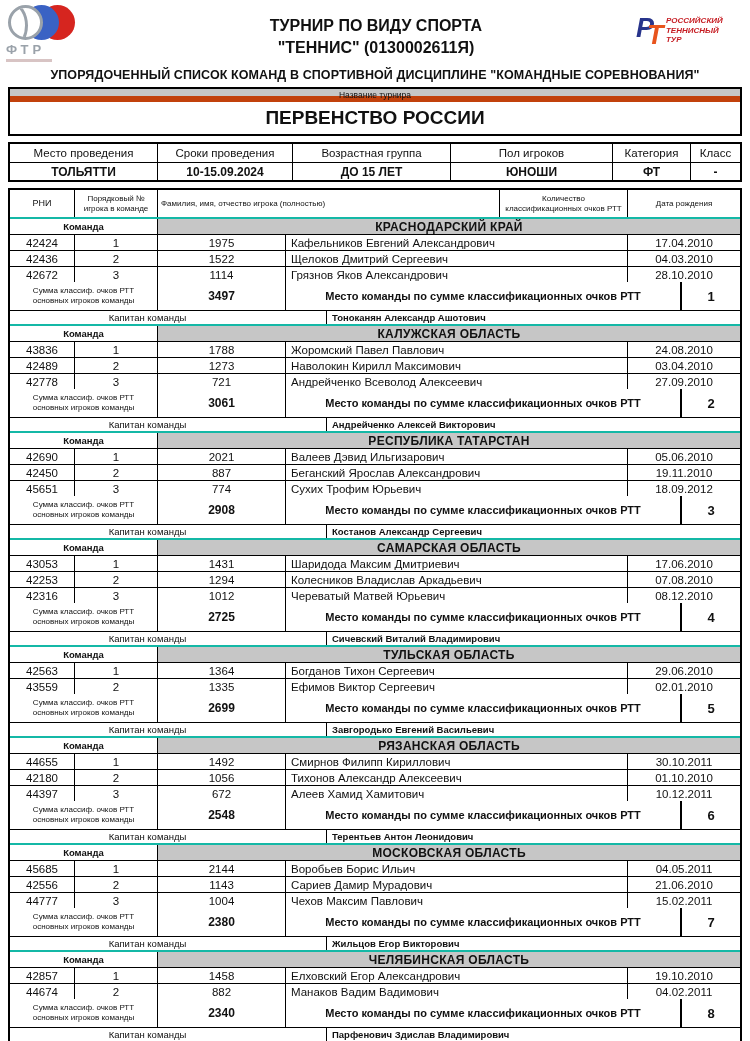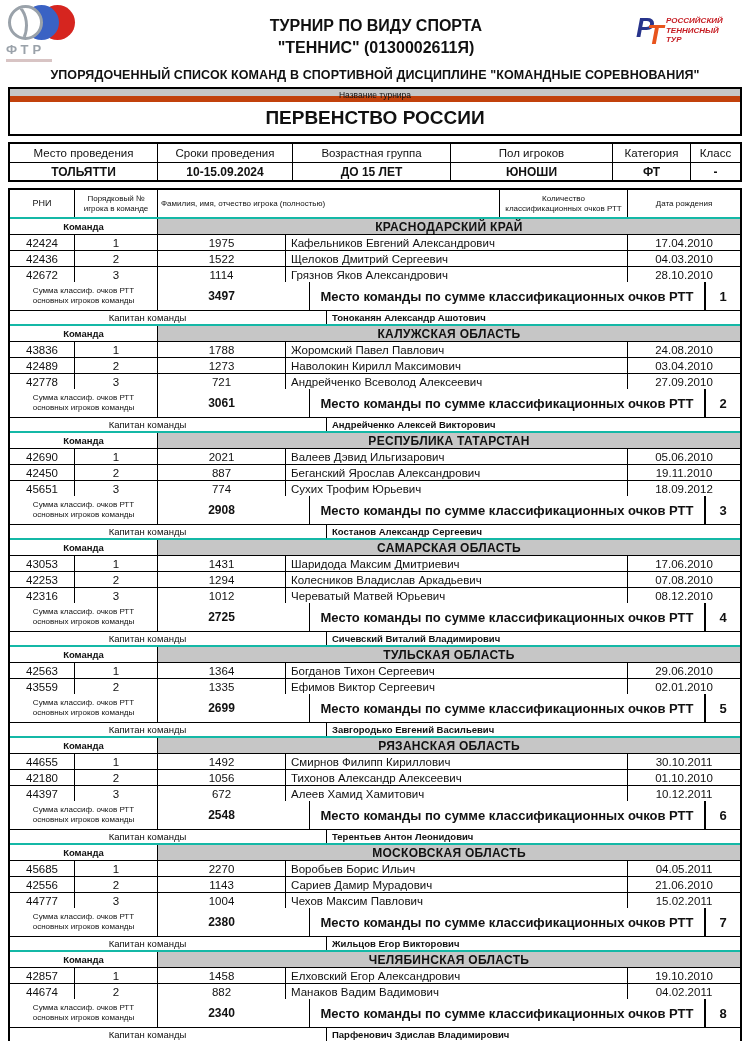--- a/index.html
+++ b/index.html
@@ -66,21 +66,21 @@
 
   .team-header { height:15px; }
   .team-label-cell { width:147px; font-size:9.5px; font-weight:bold; }
   .region-cell { flex:1; background:#c6c6c6; font-size:12px; font-weight:bold; letter-spacing:0.3px; }
 
   .player-row { height:16px; font-size:11.5px; }
 
   .sum-row { height:28px; }
   .sum-label-cell { width:147px; font-size:8px; line-height:1.2; padding:0 4px; }
   .sum-val-cell { width:128px; font-size:12px; font-weight:bold; }
-  .place-label-cell { width:395px; font-size:13px; font-weight:bold;margin-left:24px; }
+  .place-label-cell { width:395px; font-size:11px; font-weight:bold; }
   .place-cell { flex:1; font-size:13px; font-weight:bold; border-left:2px solid #000; }
 
   .captain-row { height:14px;gap:41px; }
   .captain-label-cell { width:275px; font-size:9.5px; }
   .captain-name-cell { flex:1; justify-content:flex-start; padding-left:5px; font-size:9.5px; font-weight:bold; text-align:left; }
 </style>
 </head>
 <body>
 
 <div class="page">
@@ -395,21 +395,21 @@
 
   <div class="team-block">
     <div class="row team-header">
       <div class="cell team-label-cell">Команда</div>
       <div class="cell region-cell">МОСКОВСКАЯ ОБЛАСТЬ</div>
     </div>
     <div class="players">
   <div class="row player-row">
     <div class="cell c1">45685</div>
     <div class="cell c2">1</div>
-    <div class="cell c3">2270</div>
+    <div class="cell c3">2144</div>
     <div class="cell c4">Воробьев Борис Ильич</div>
     <div class="cell c5">04.05.2011</div>
   </div>
 
   <div class="row player-row">
     <div class="cell c1">42556</div>
     <div class="cell c2">2</div>
     <div class="cell c3">1143</div>
     <div class="cell c4">Сариев Дамир Мурадович</div>
     <div class="cell c5">21.06.2010</div>

